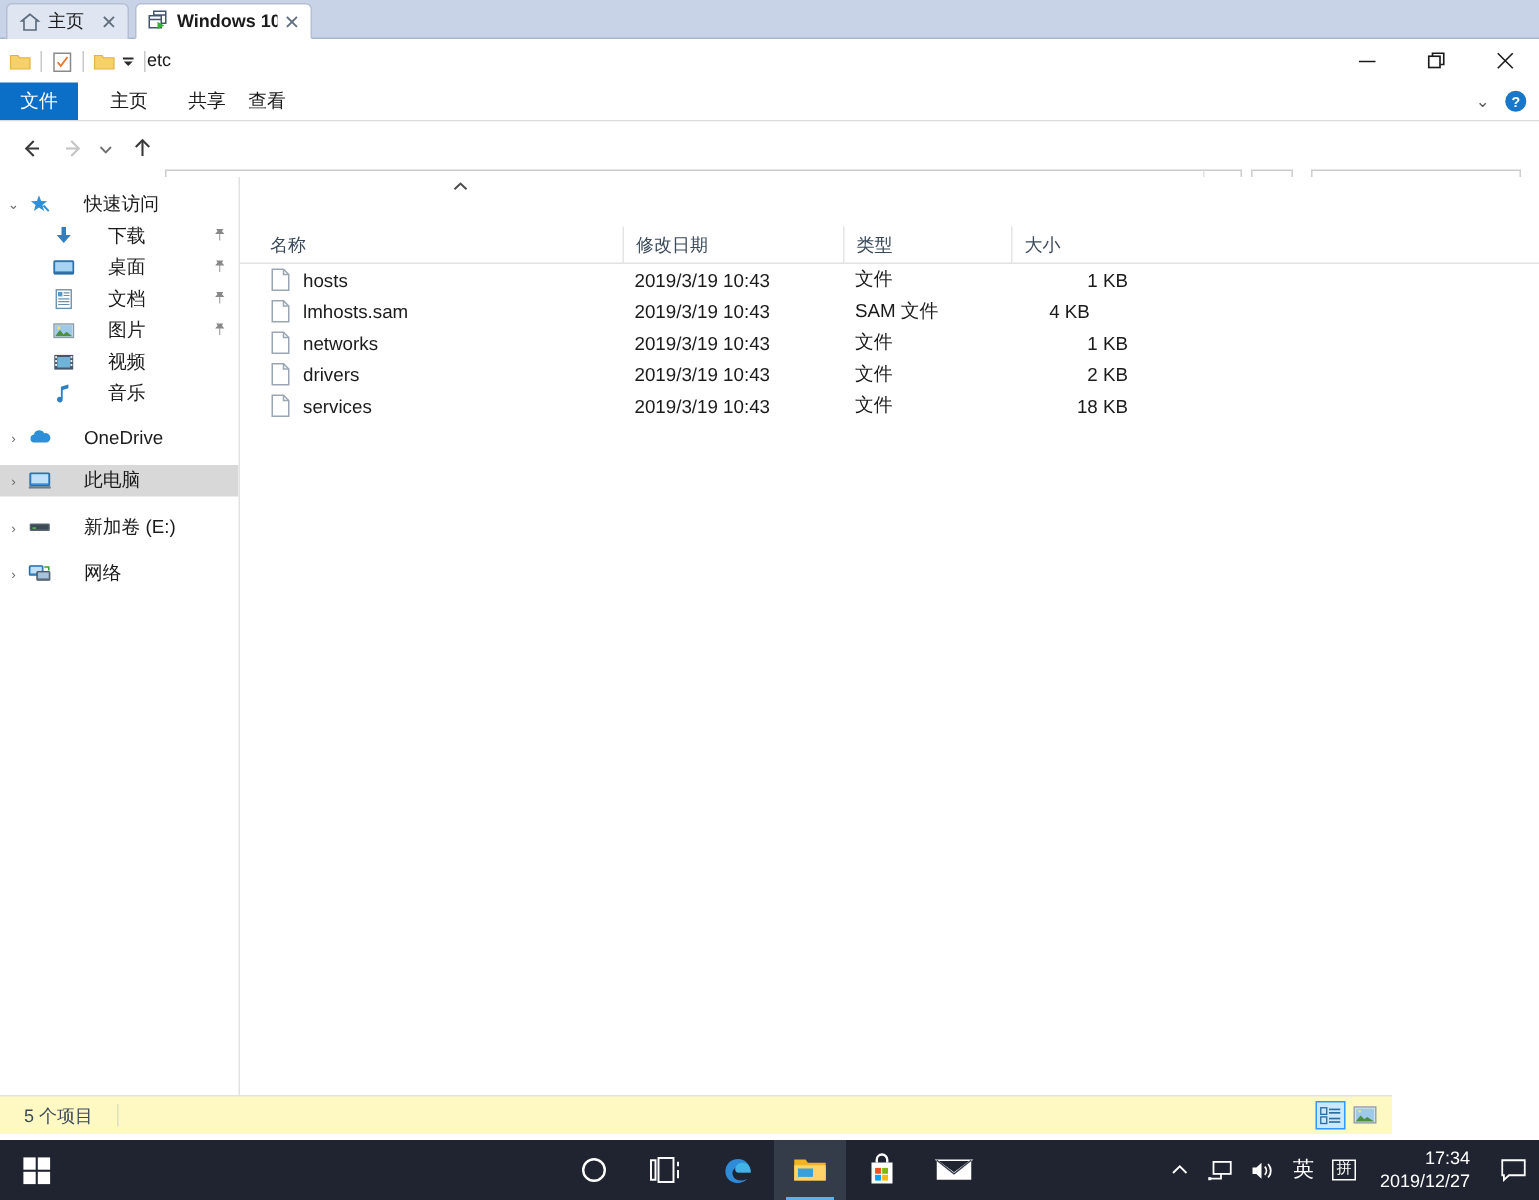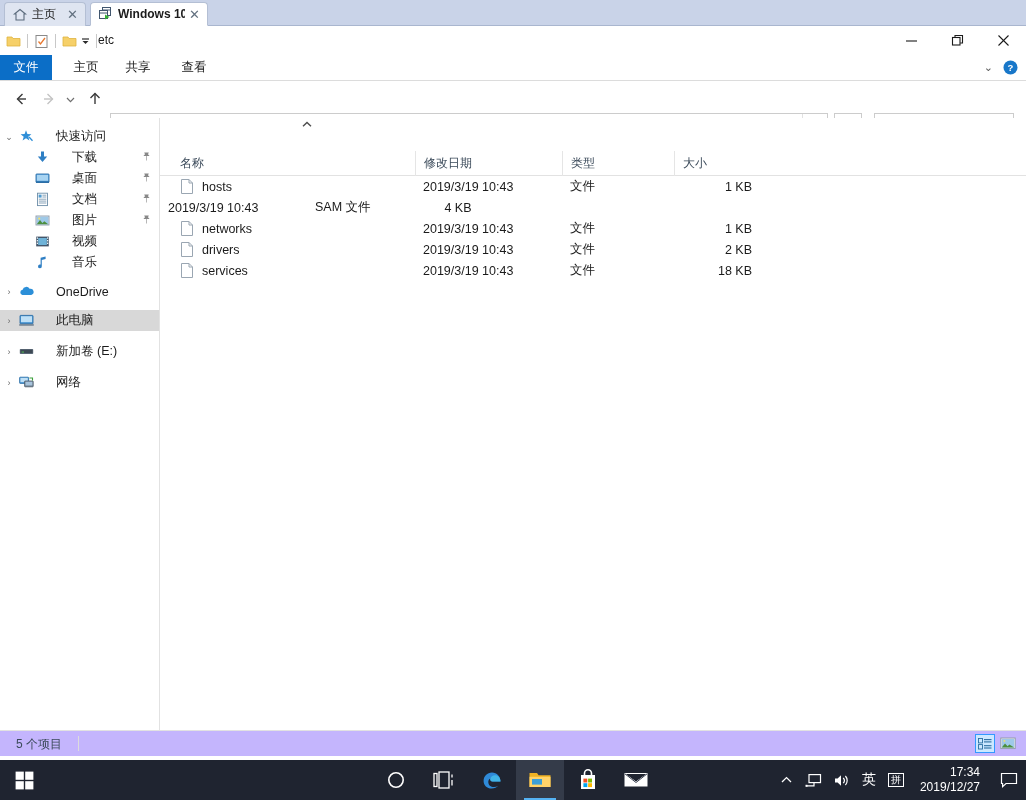--- a/index.html
+++ b/index.html
@@ -172,22 +172,22 @@
 
   .rows { position: absolute; left: 0; top: 58px; width: 866px; }
   .frow { display: flex; align-items: center; height: 21px; font-size: 12.5px; color: #1b1b1b; }
   .fname { display:flex; align-items:center; padding-left: 20px; box-sizing: border-box; }
   .fname .ficon { width: 14px; height: 17px; margin-right: 8px; flex:none; display:block;}
   .fdate, .ftype { padding-left: 8px; box-sizing: border-box; }
   .fsize { padding-right: 12px; box-sizing: border-box; text-align: right; }
 
   
   .statusbar {
-    position: absolute; left: 0; top: 704px; width: 1026px; height: 26px;
-    border-top: 1px solid #e2e2e2; background: #c4b5fd; box-sizing: border-box;
+    position: absolute; left: 0; top: 704px; width: 928px; height: 26px;
+    border-top: 1px solid #e2e2e2; background: #fef9c3; box-sizing: border-box;
   }
   .statustext {
     position: absolute; left: 16px; top: 5px; font-size: 12px; color: #3b4a5a;
   }
   .statusdiv { position: absolute; left: 78px; top: 5px; width: 1px; height: 15px; background: #dcdcdc; }
   .viewbtns { position: absolute; right: 8px; top: 3px; display: flex; gap: 3px; }
   .viewbtn {
     width: 20px; height: 19px; box-sizing: border-box;
     display:flex; align-items:center; justify-content:center;
   }
@@ -308,21 +308,21 @@
             <line x1="11.5" y1="1.5" x2="1.5" y2="11.5" stroke="#1b1b1b" stroke-width="1.1"></line>
           </svg>
         </div>
       </div>
     </div>
 
     <div class="ribbon">
       <div class="rtab file" style="left:0;width:52px;">文件</div>
       <div class="rtab" style="left:60px;width:52px;">主页</div>
       <div class="rtab" style="left:112px;width:52px;">共享</div>
-      <div class="rtab" style="left:168px;width:52px;">查看</div>
+      <div class="rtab" style="left:152px;width:52px;">查看</div>
       <div class="ribbon-right">
         <span class="chev-ribbon">⌄</span>
         <span class="helpico">
           <svg width="15" height="15" viewBox="0 0 15 15">
             <circle cx="7.5" cy="7.5" r="7" fill="#1877c9"></circle>
             <text x="7.5" y="11" font-size="9.5" font-family="Liberation Sans, sans-serif" fill="#ffffff" text-anchor="middle" font-weight="bold">?</text>
           </svg>
         </span>
       </div>
     </div>
@@ -592,20 +592,29 @@
                 </svg>
               </span>
               <span>hosts</span>
             </div>
             <div class="fdate" style="width:147px;">2019/3/19 10:43</div>
             <div class="ftype" style="width:112px;">文件</div>
             <div class="fsize" style="width:90px;">1 KB</div>
           </div>
 
           <div class="frow">
+            <div class="fname" style="width:255px;">
+              <span class="ficon">
+                <svg width="14" height="17" viewBox="0 0 14 17">
+                  <path d="M1.5 1.5 H9 L12.5 5 V15.5 H1.5 Z" fill="#ffffff" stroke="#9aa6b2" stroke-width="1"></path>
+                  <path d="M9 1.5 V5 H12.5" fill="none" stroke="#9aa6b2" stroke-width="1"></path>
+                </svg>
+              </span>
+              <span>lmhosts.sam</span>
+            </div>
             <div class="fdate" style="width:147px;">2019/3/19 10:43</div>
             <div class="ftype" style="width:112px;">SAM 文件</div>
             <div class="fsize" style="width:90px;text-align:center;">4 KB</div>
           </div>
 
           <div class="frow">
             <div class="fname" style="width:255px;">
               <span class="ficon">
                 <svg width="14" height="17" viewBox="0 0 14 17">
                   <path d="M1.5 1.5 H9 L12.5 5 V15.5 H1.5 Z" fill="#ffffff" stroke="#9aa6b2" stroke-width="1"></path>

